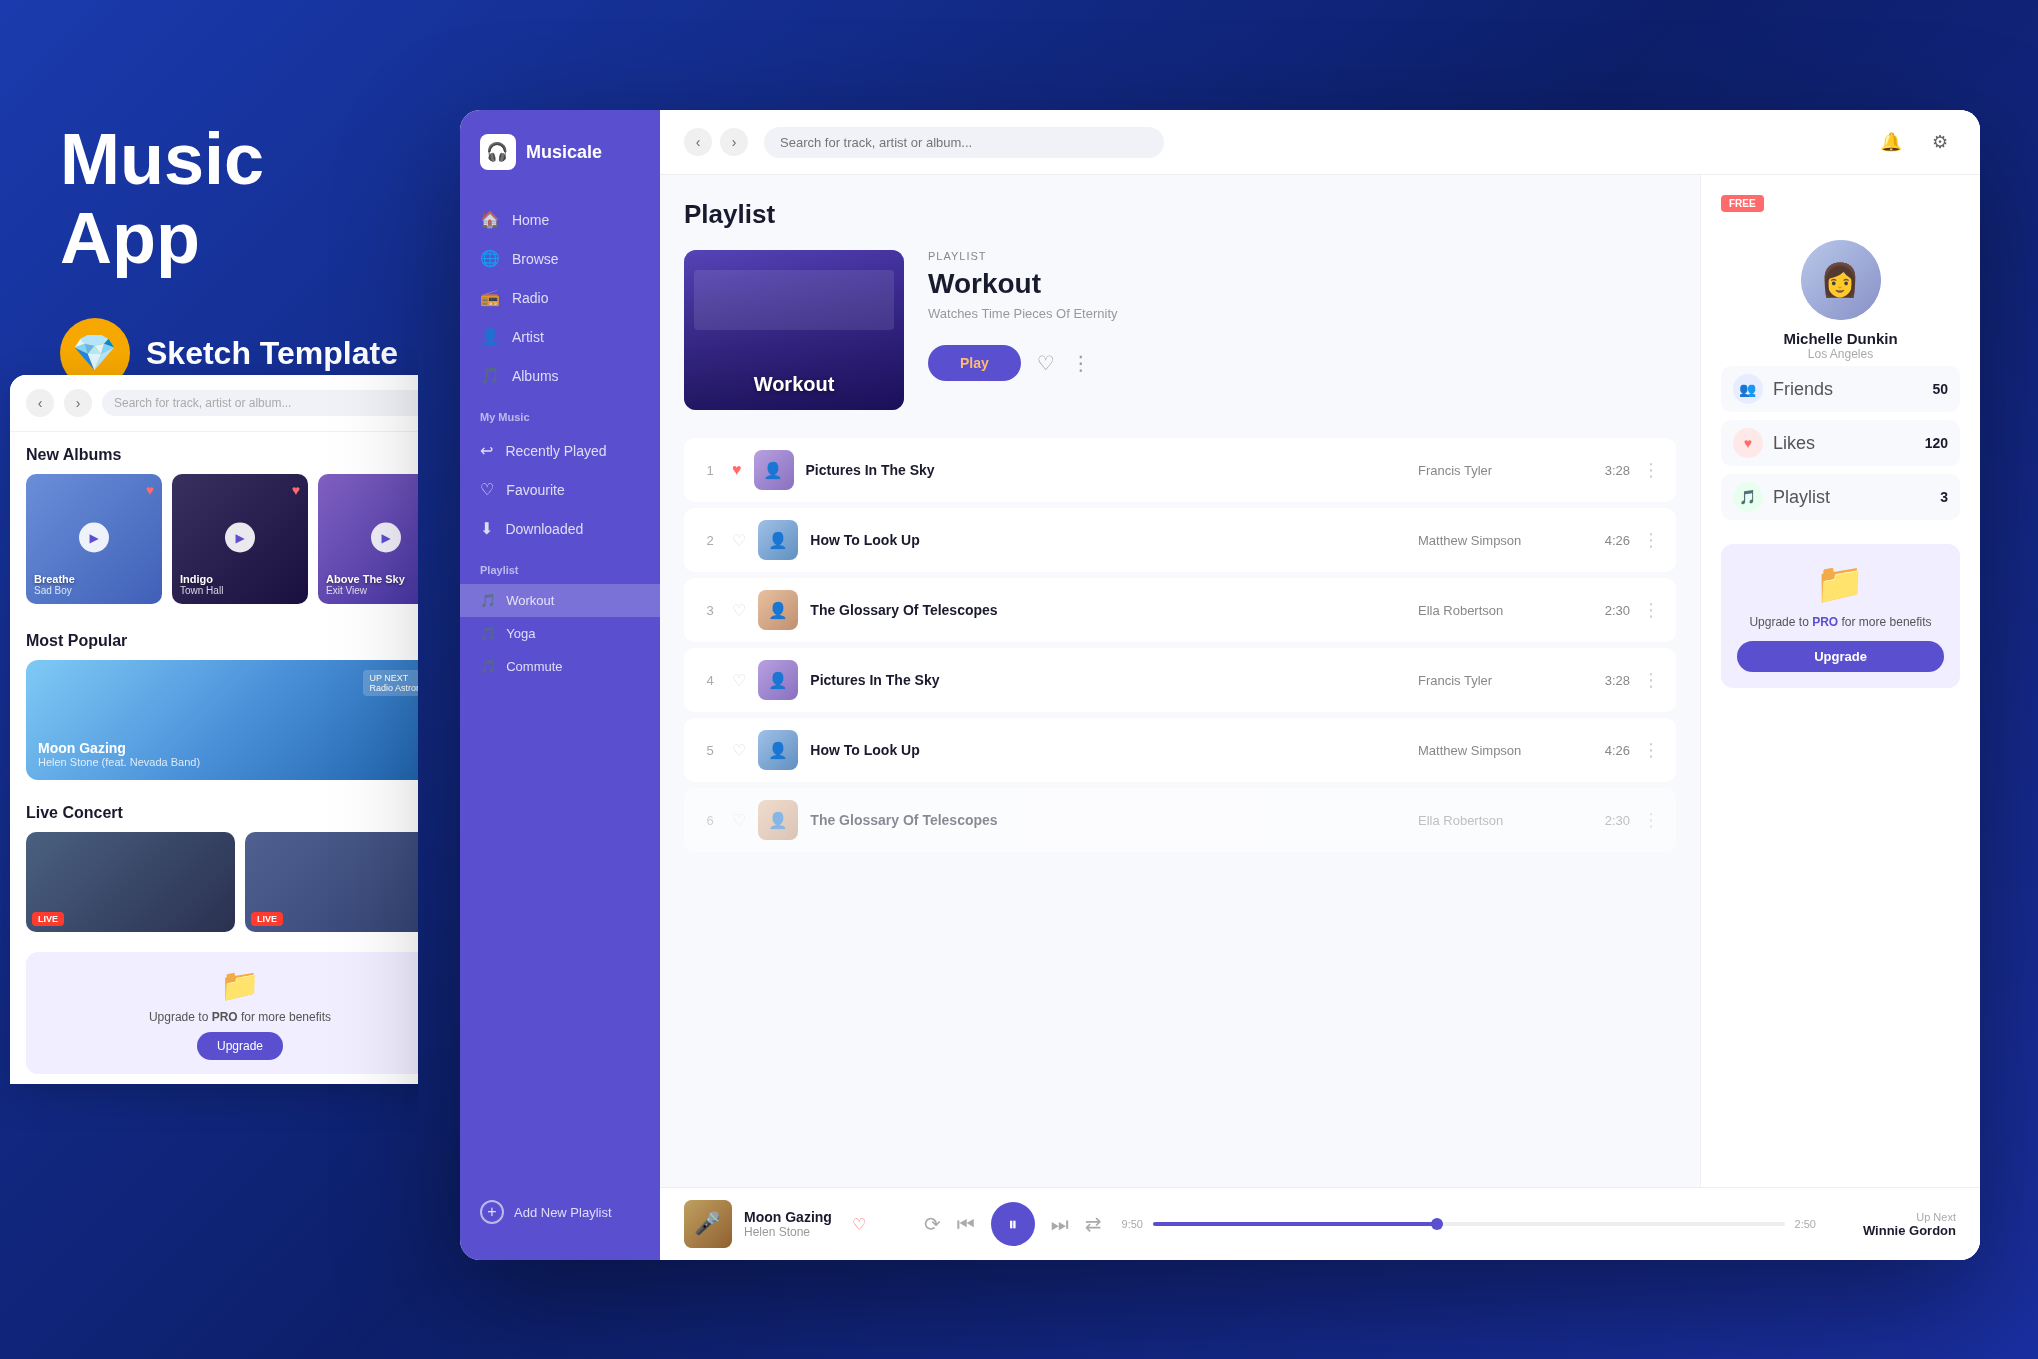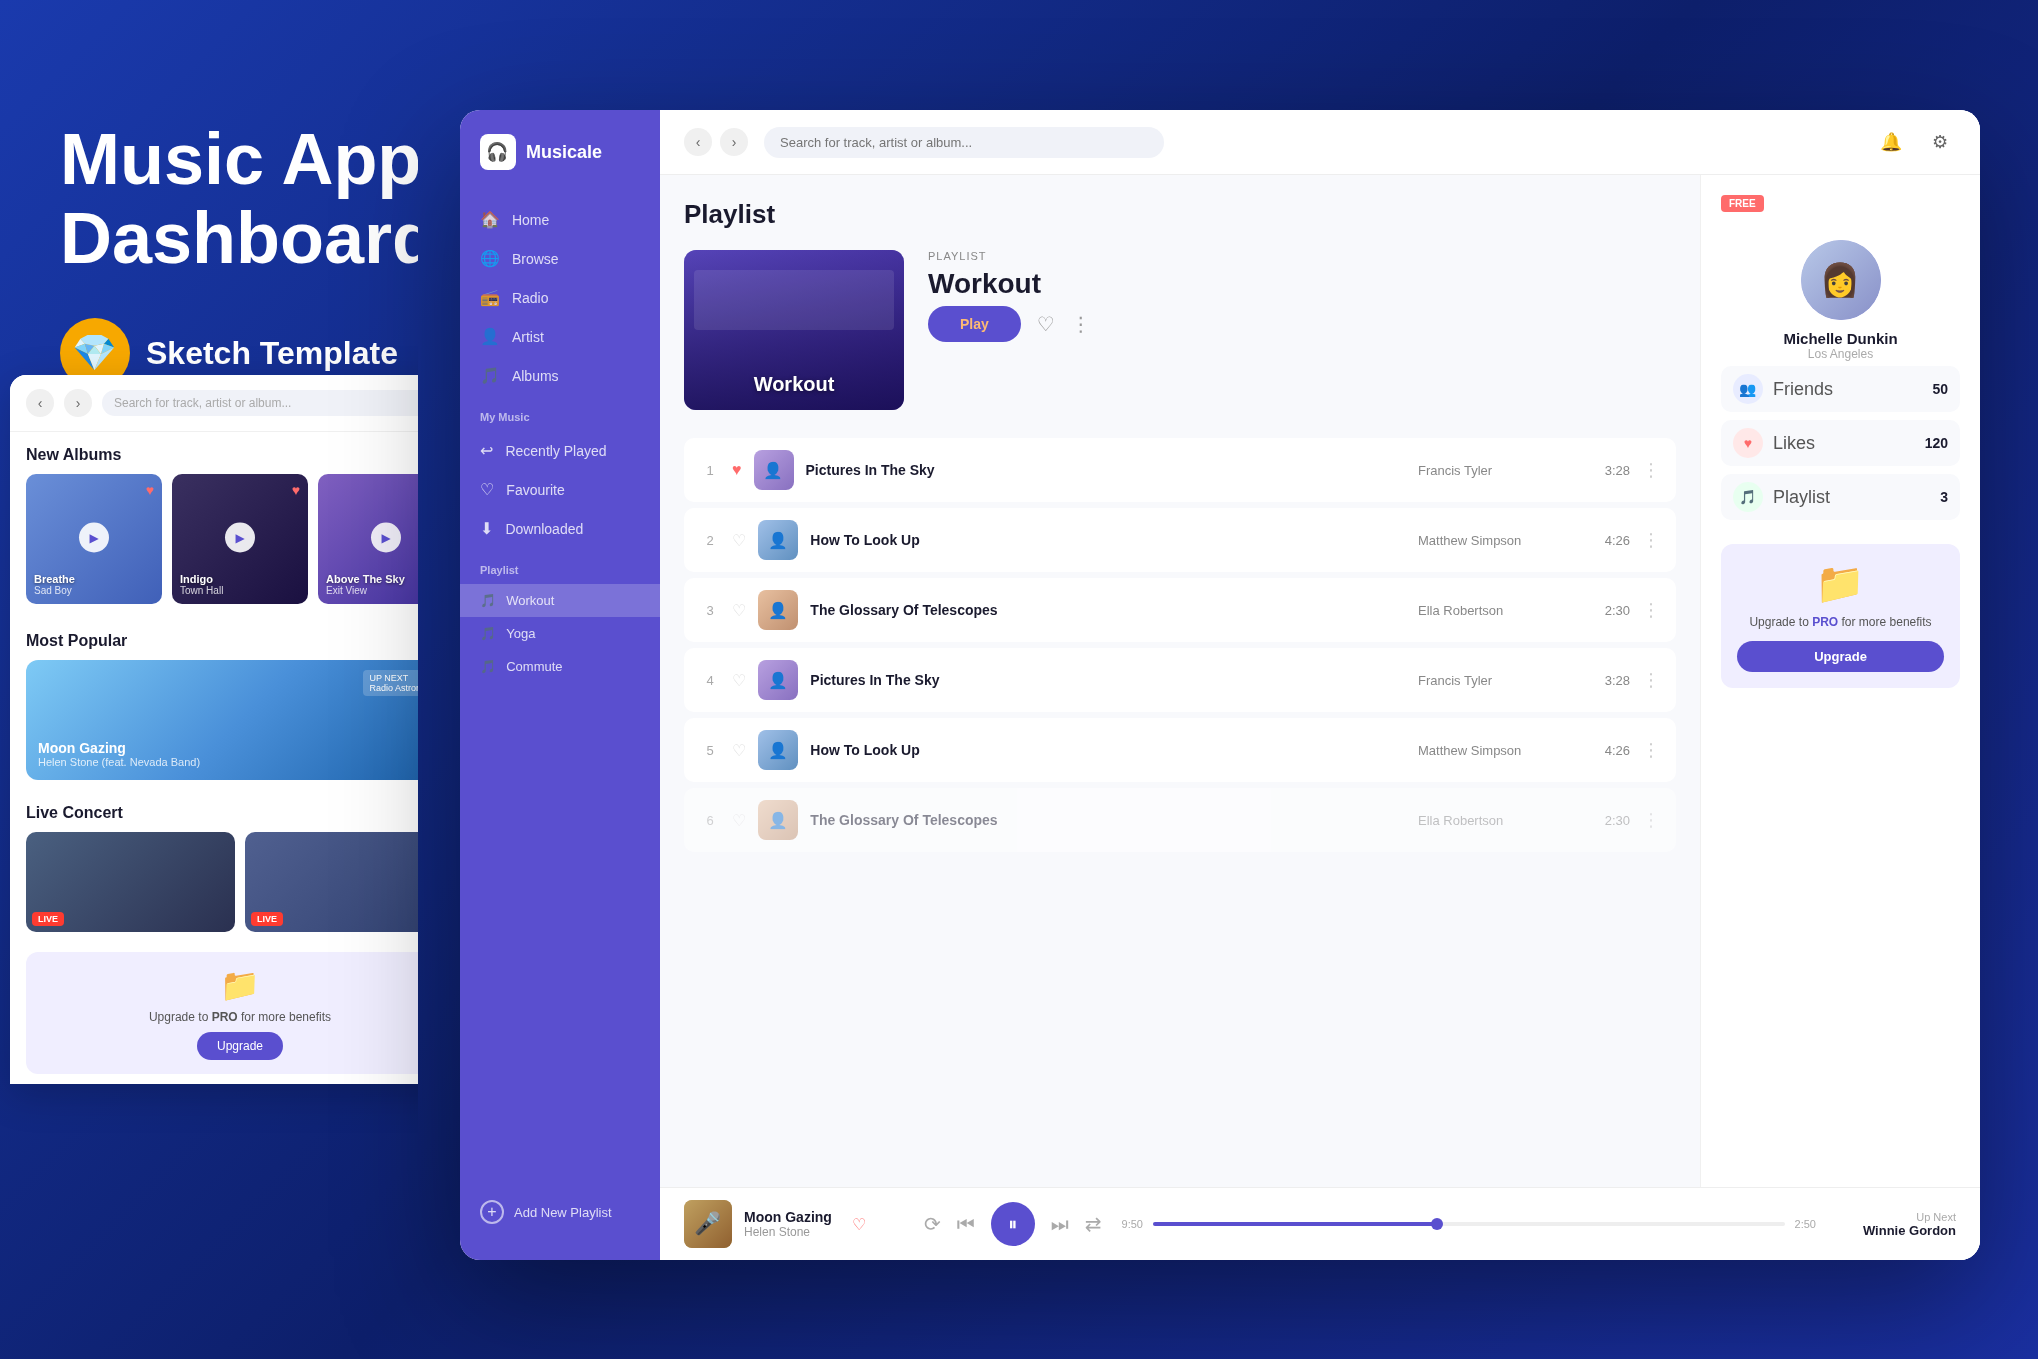--- a/index.html
+++ b/index.html
@@ -718,21 +718,20 @@
     }
   </style>
 </head>
 <body>
 
 <div class="bg-panel">
 
   <div class="branding">
     <h1>
       <span>Music App</span><br>
-      <span>Dashboard</span>
     </h1>
     <div class="sketch-badge">
       <div class="sketch-icon">💎</div>
       <span class="sketch-label">Sketch Template</span>
     </div>
   </div>
 
   <div class="bg-inner-window">
     <div class="bg-topbar">
       <div class="nav-arrow">‹</div>
@@ -889,20 +888,21 @@
 
               <div style="position:absolute;top:0;left:0;right:0;bottom:0;background:linear-gradient(to bottom,rgba(60,40,160,0.5),rgba(20,10,80,0.8));"></div>
               <div style="position:absolute;bottom:14px;left:50%;transform:translateX(-50%);color:white;font-size:20px;font-weight:800;text-shadow:0 1px 4px rgba(0,0,0,0.5);white-space:nowrap;">Workout</div>
 
               <div style="position:absolute;top:20px;left:10px;right:10px;height:60px;background:rgba(255,255,255,0.1);border-radius:4px;"></div>
             </div>
           </div>
           <div class="playlist-info">
             <div class="playlist-tag">Playlist</div>
             <div class="playlist-name">Workout</div>
+            <div class="playlist-sub">Watches Time Pieces Of Eternity</div>
             <div class="playlist-actions">
               <button class="play-btn">Play</button>
               <span class="action-icon">♡</span>
               <span class="action-icon">⋮</span>
             </div>
           </div>
         </div>
 
         <div class="track-list">
 

